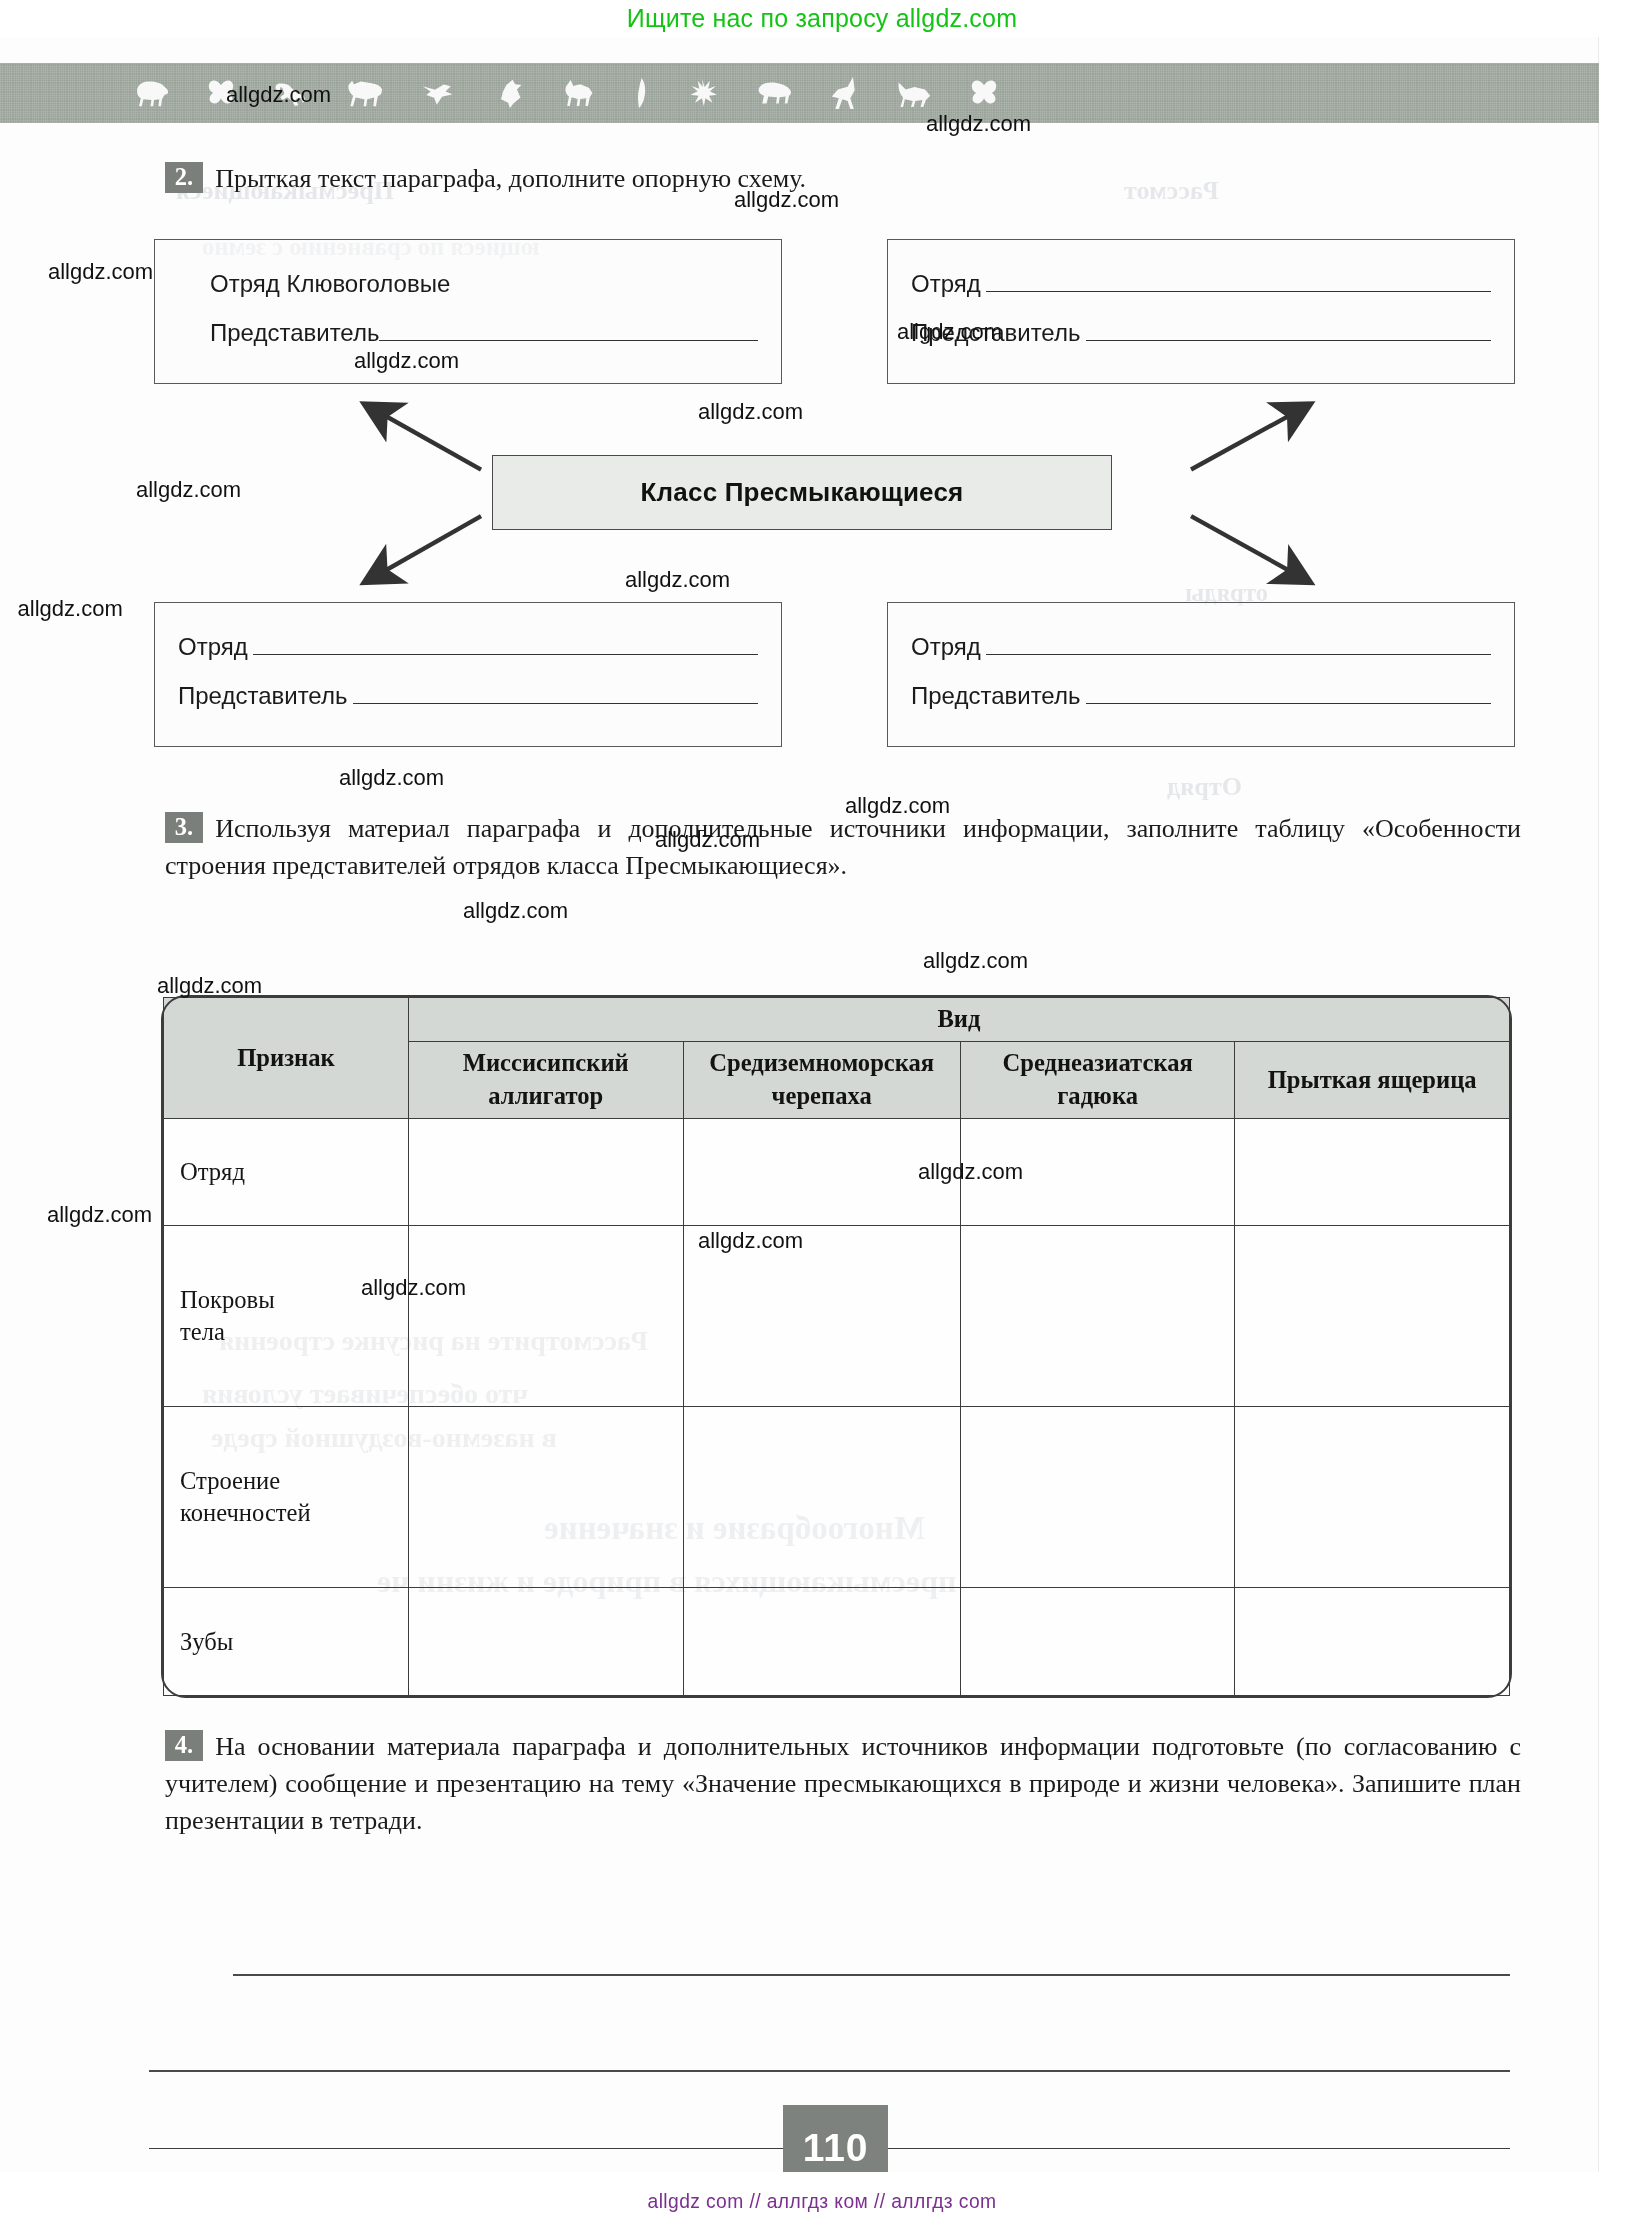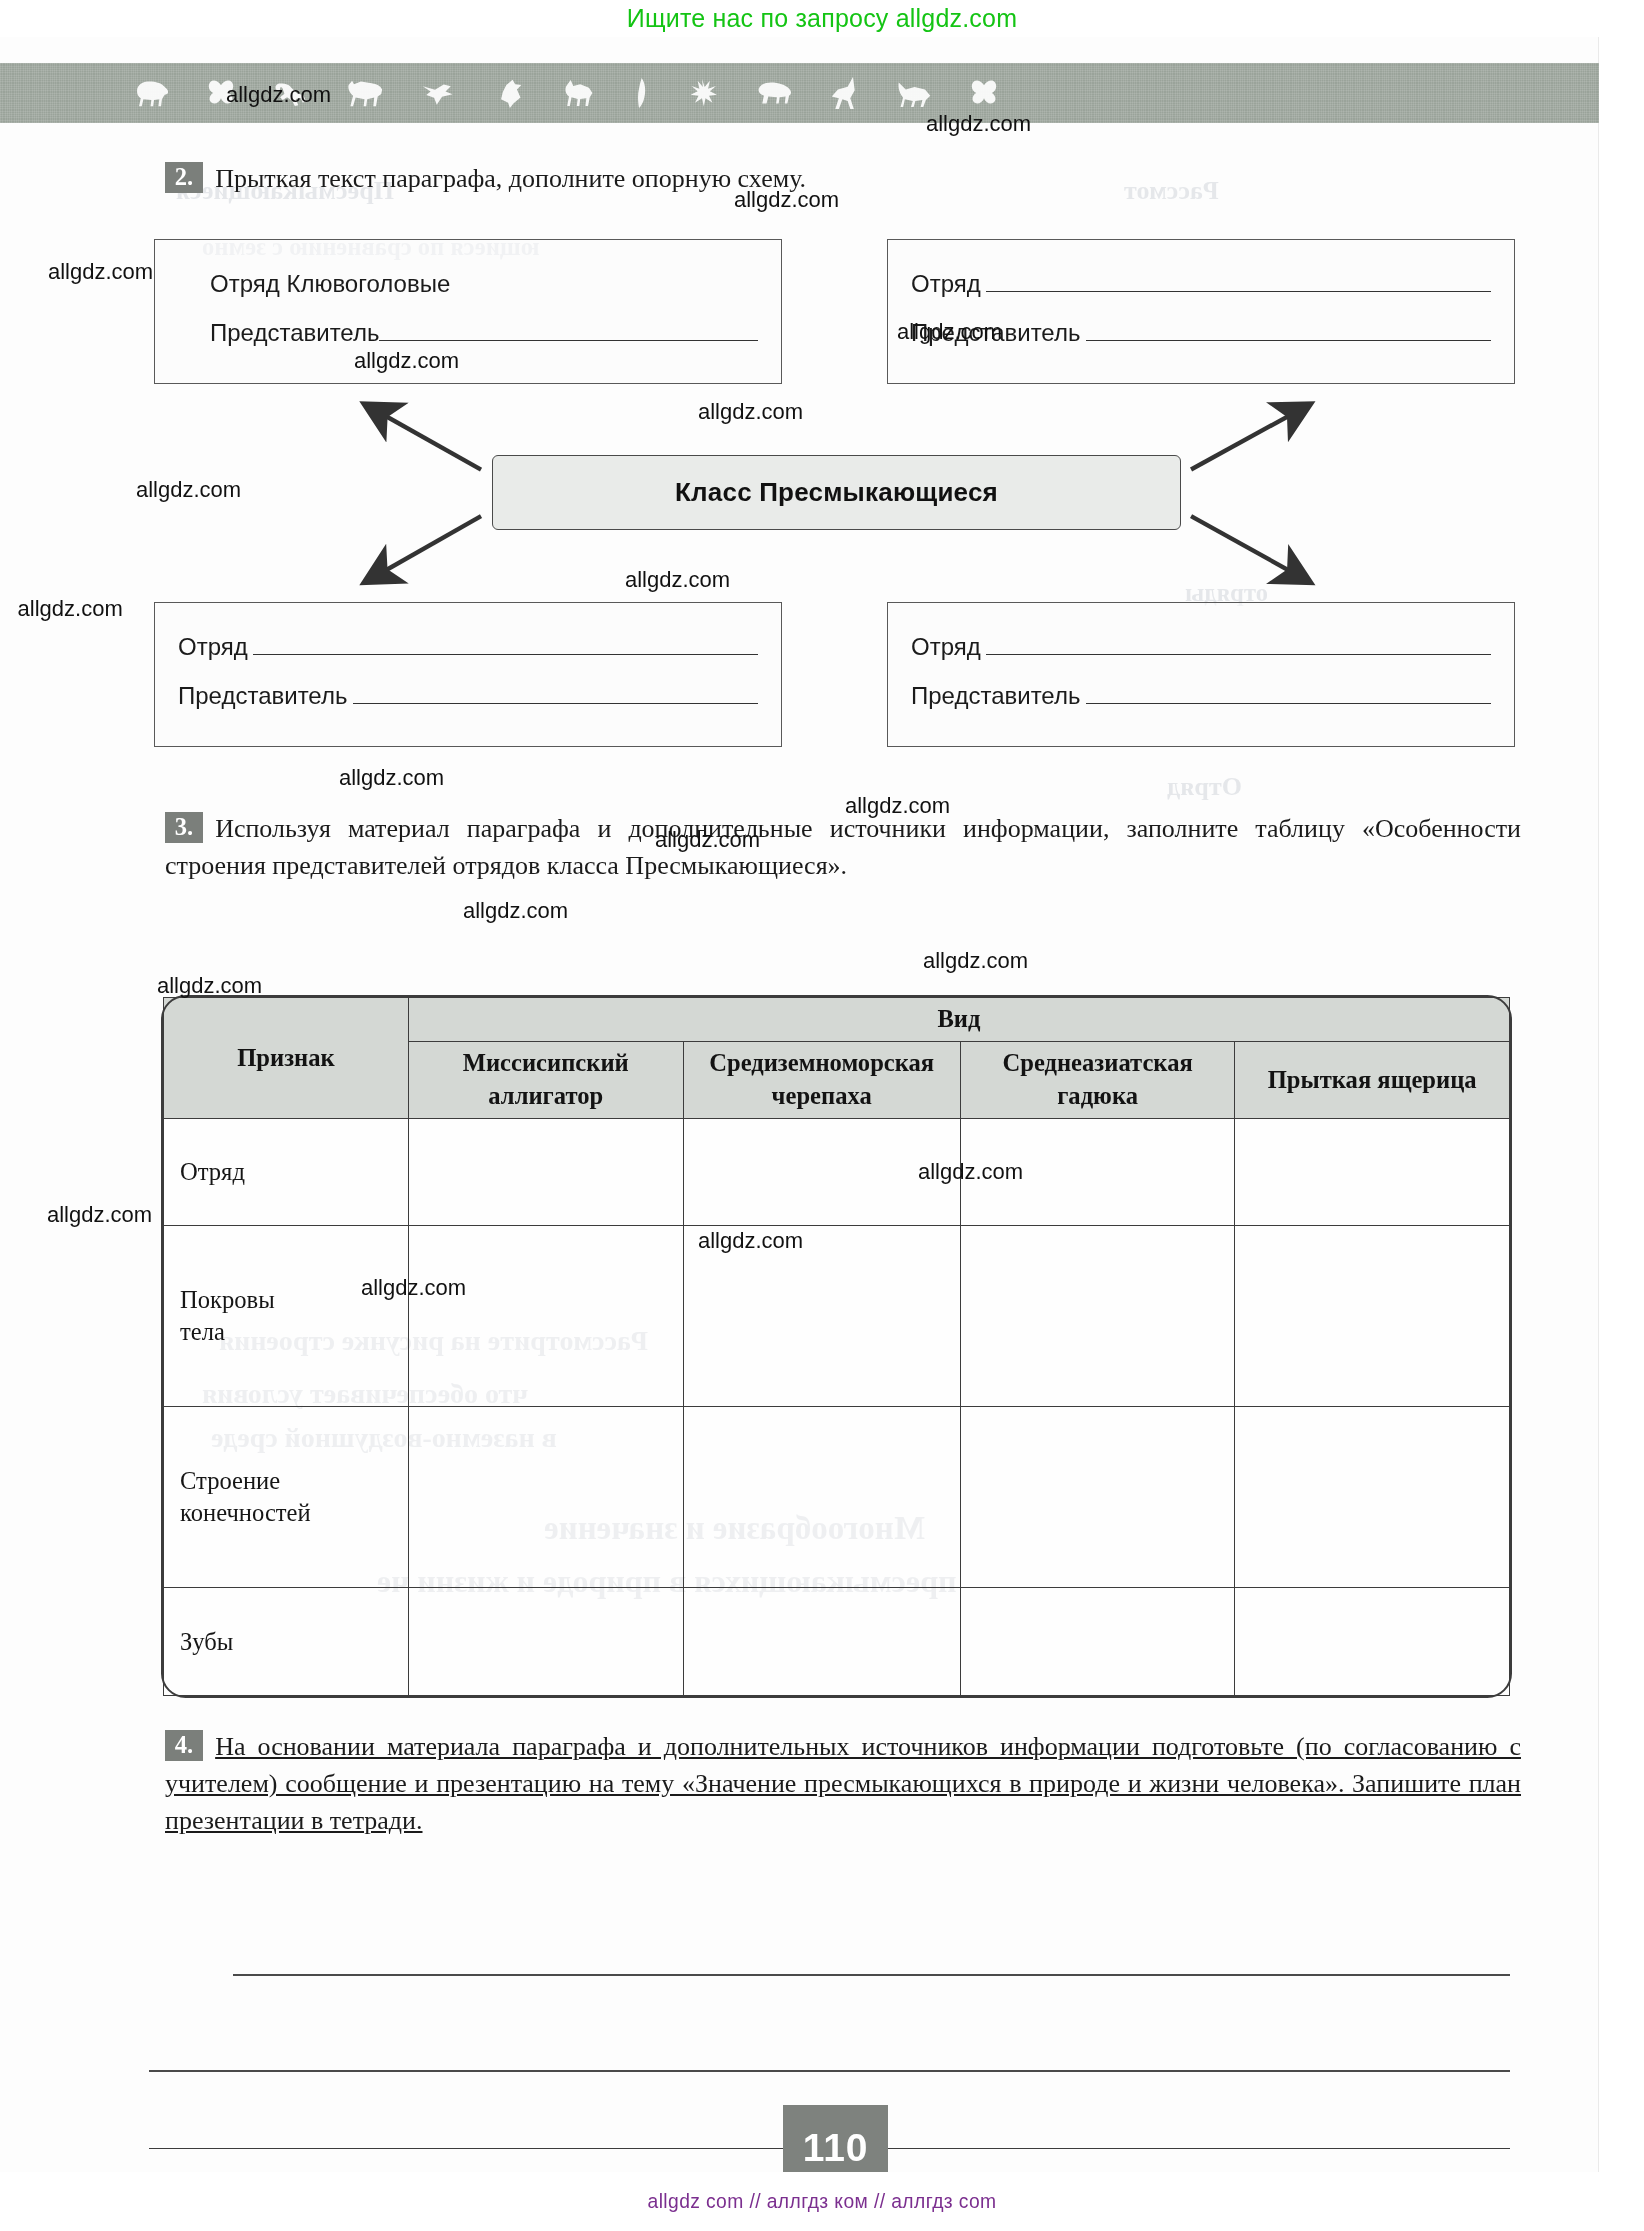--- a/index.html
+++ b/index.html
@@ -387,21 +387,21 @@
   <div class="scheme-line" style="margin-top:30px;">
     <span class="lbl">Отряд</span>
     <span class="rule"></span>
   </div>
   <div class="scheme-line" style="margin-top:21px;">
     <span class="lbl">Представитель</span>
     <span class="rule"></span>
   </div>
 </div>
 
-<div class="center-box" style="left:492px; top:455px; width:689px; height:75px;border-radius:6px;">
+<div class="center-box" style="left:492px; top:455px; width:620px; height:75px;">
   <span>Класс Пресмыкающиеся</span>
 </div>
 
 <svg class="arrow" style="left:0; top:0; width:1644px; height:2231px;" viewBox="0 0 1873 2542" width="1644" height="2231">
   <defs>
     <marker id="ah" markerWidth="11" markerHeight="11" refX="8" refY="5.2" orient="auto">
       <path d="M0,0 L10,5.2 L0,10.4 L2.6,5.2 Z" fill="#333"></path>
     </marker>
   </defs>
 
@@ -465,21 +465,21 @@
         <td class="rowhead">Зубы</td>
         <td></td>
         <td></td>
         <td></td>
         <td></td>
       </tr>
     </tbody>
   </table>
 </div>
 
-<div class="task" style="left:165px; top:1729px; width:1356px;text-decoration:underline;">
+<div class="task" style="left:165px; top:1729px; width:1356px;">
   <span class="task-num">4.</span><span>На основании материала параграфа и дополнительных источников информации подготовьте (по согласованию с учителем) сообщение и презентацию на тему «Значение пресмыкающихся в природе и жизни человека». Запишите план презентации в тетради.</span>
 </div>
 
 <div class="answer-rule" style="left:233px; top:1974px; width:1277px;"></div>
 <div class="answer-rule" style="left:149px; top:2070px; width:1361px;"></div>
 
 <div class="page-foot-rule" style="left:149px; top:2148px; width:650px;"></div>
 <div class="page-foot-rule" style="left:878px; top:2148px; width:632px;"></div>
 <div class="page-num" style="left:783px; top:2105px; width:105px; height:86px;text-align:center;">110</div>
 

